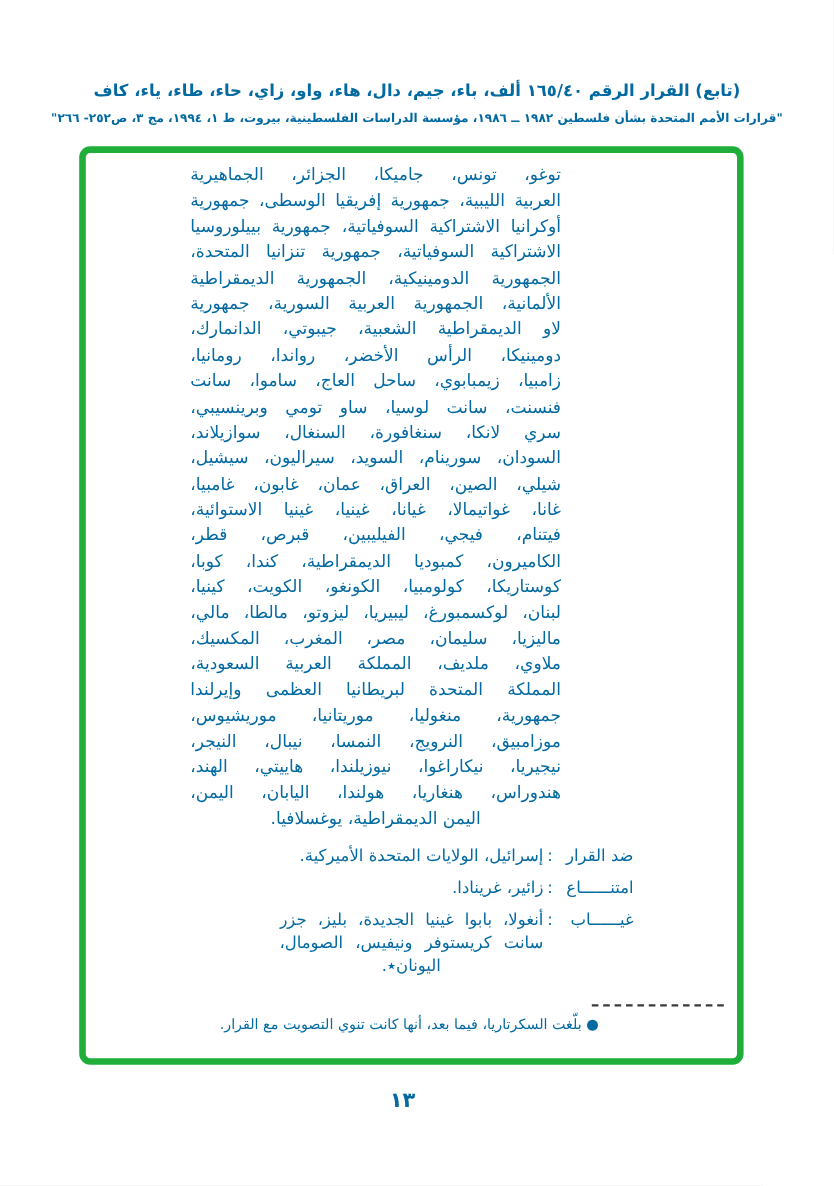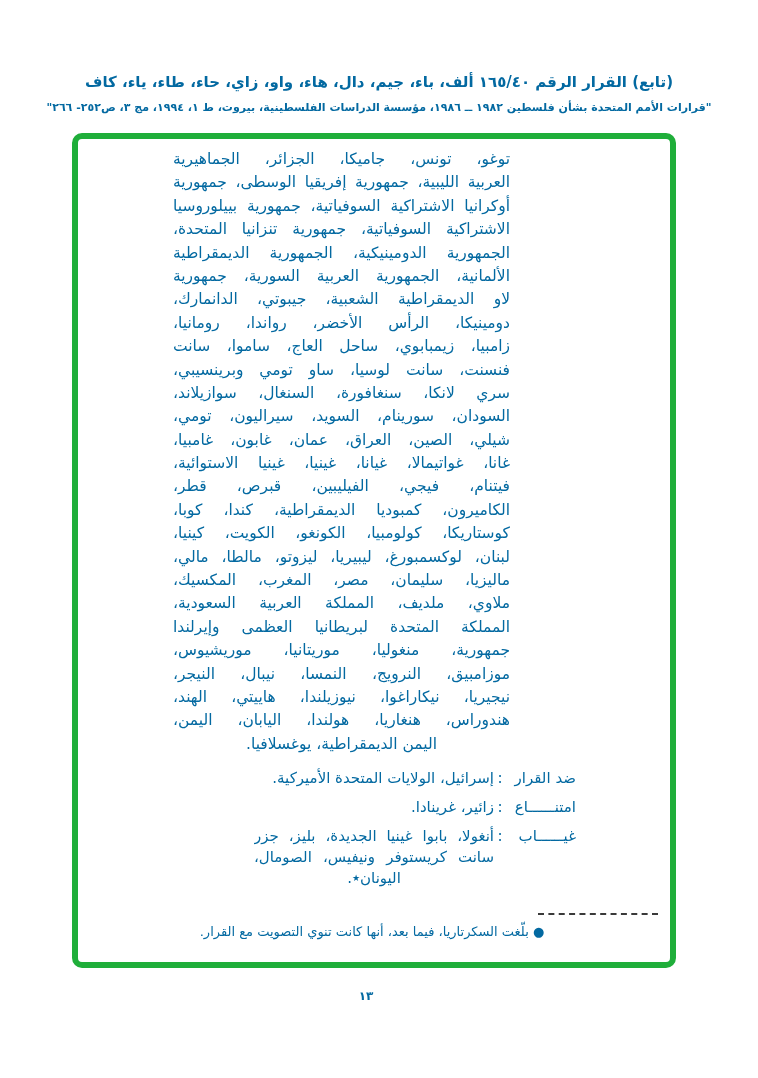--- a/index.html
+++ b/index.html
@@ -43,21 +43,21 @@
   .vote3-lines .vline{text-align:justify;text-align-last:justify;max-height:21px;overflow:hidden;}
   .vote3-lines .vline:last-child{text-align:center;text-align-last:center;}
   
   .footnote{position:absolute;bottom:22px;left:8px;right:8px;}
   .fn-rule{width:120px;height:0;border-top:2px dashed #3a3a3a;margin:0 4px 8px auto;}
   .fn-text{text-align:center;font-size:13px;line-height:17px;padding-right:4px;}
   .fn-marker{font-size:13px;}
   
   .page-number{
     position:absolute;top:989px;left:342px;width:48px;text-align:center;
-    font-size:12px;font-weight:bold;letter-spacing:2px;
+    font-size:19px;font-weight:bold;letter-spacing:2px;
   }
 </style>
 </head>
 <body>
 
 <div class="page">
 
   <div class="hdr-title">(تابع) القرار الرقم ١٦٥/٤٠ ألف، باء، جيم، دال، هاء، واو، زاي، حاء، طاء، ياء، كاف</div>
   <div class="hdr-source">"قرارات الأمم المتحدة بشأن فلسطين ١٩٨٢ ــ ١٩٨٦، مؤسسة الدراسات الفلسطينية، بيروت، ط ١، ١٩٩٤،  مج ٣، ص٢٥٢- ٢٦٦"</div>
 
@@ -68,21 +68,21 @@
         <div class="cline">العربية الليبية، جمهورية إفريقيا الوسطى، جمهورية</div>
         <div class="cline">أوكرانيا الاشتراكية السوفياتية، جمهورية بييلوروسيا</div>
         <div class="cline">الاشتراكية السوفياتية، جمهورية تنزانيا المتحدة،</div>
         <div class="cline">الجمهورية الدومينيكية، الجمهورية الديمقراطية</div>
         <div class="cline">الألمانية، الجمهورية العربية السورية، جمهورية</div>
         <div class="cline">لاو الديمقراطية الشعبية، جيبوتي، الدانمارك،</div>
         <div class="cline">دومينيكا، الرأس الأخضر، رواندا، رومانيا،</div>
         <div class="cline">زامبيا، زيمبابوي، ساحل العاج، ساموا، سانت</div>
         <div class="cline">فنسنت، سانت لوسيا، ساو تومي وبرينسيبي،</div>
         <div class="cline">سري لانكا، سنغافورة، السنغال، سوازيلاند،</div>
-        <div class="cline">السودان، سورينام، السويد، سيراليون، تومي،</div>
+        <div class="cline">السودان، سورينام، السويد، سيراليون، سيشيل،</div>
         <div class="cline">شيلي، الصين، العراق، عمان، غابون، غامبيا،</div>
         <div class="cline">غانا، غواتيمالا، غيانا، غينيا، غينيا الاستوائية،</div>
         <div class="cline">فيتنام، فيجي، الفيليبين، قبرص، قطر،</div>
         <div class="cline">الكاميرون، كمبوديا الديمقراطية، كندا، كوبا،</div>
         <div class="cline">كوستاريكا، كولومبيا، الكونغو، الكويت، كينيا،</div>
         <div class="cline">لبنان، لوكسمبورغ، ليبيريا، ليزوتو، مالطا، مالي،</div>
         <div class="cline">ماليزيا، سليمان، مصر، المغرب، المكسيك،</div>
         <div class="cline">ملاوي، ملديف، المملكة العربية السعودية،</div>
         <div class="cline">المملكة المتحدة لبريطانيا العظمى وإيرلندا</div>
         <div class="cline">جمهورية، منغوليا، موريتانيا، موريشيوس،</div>

